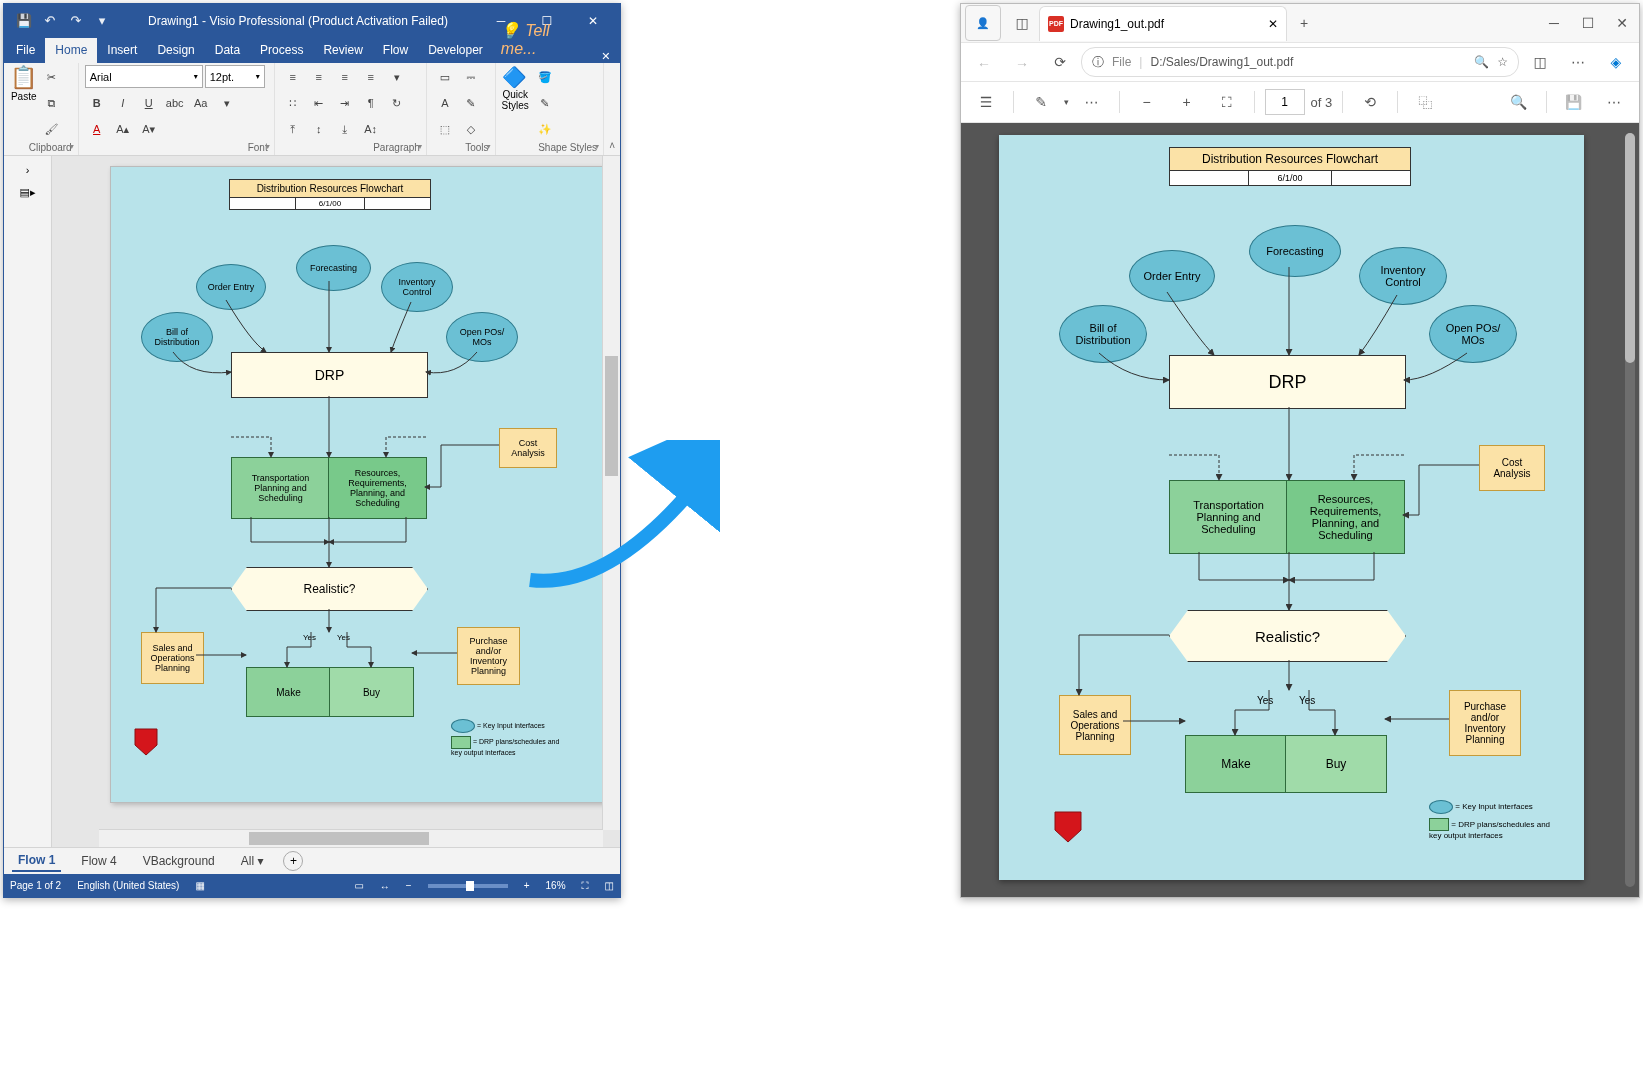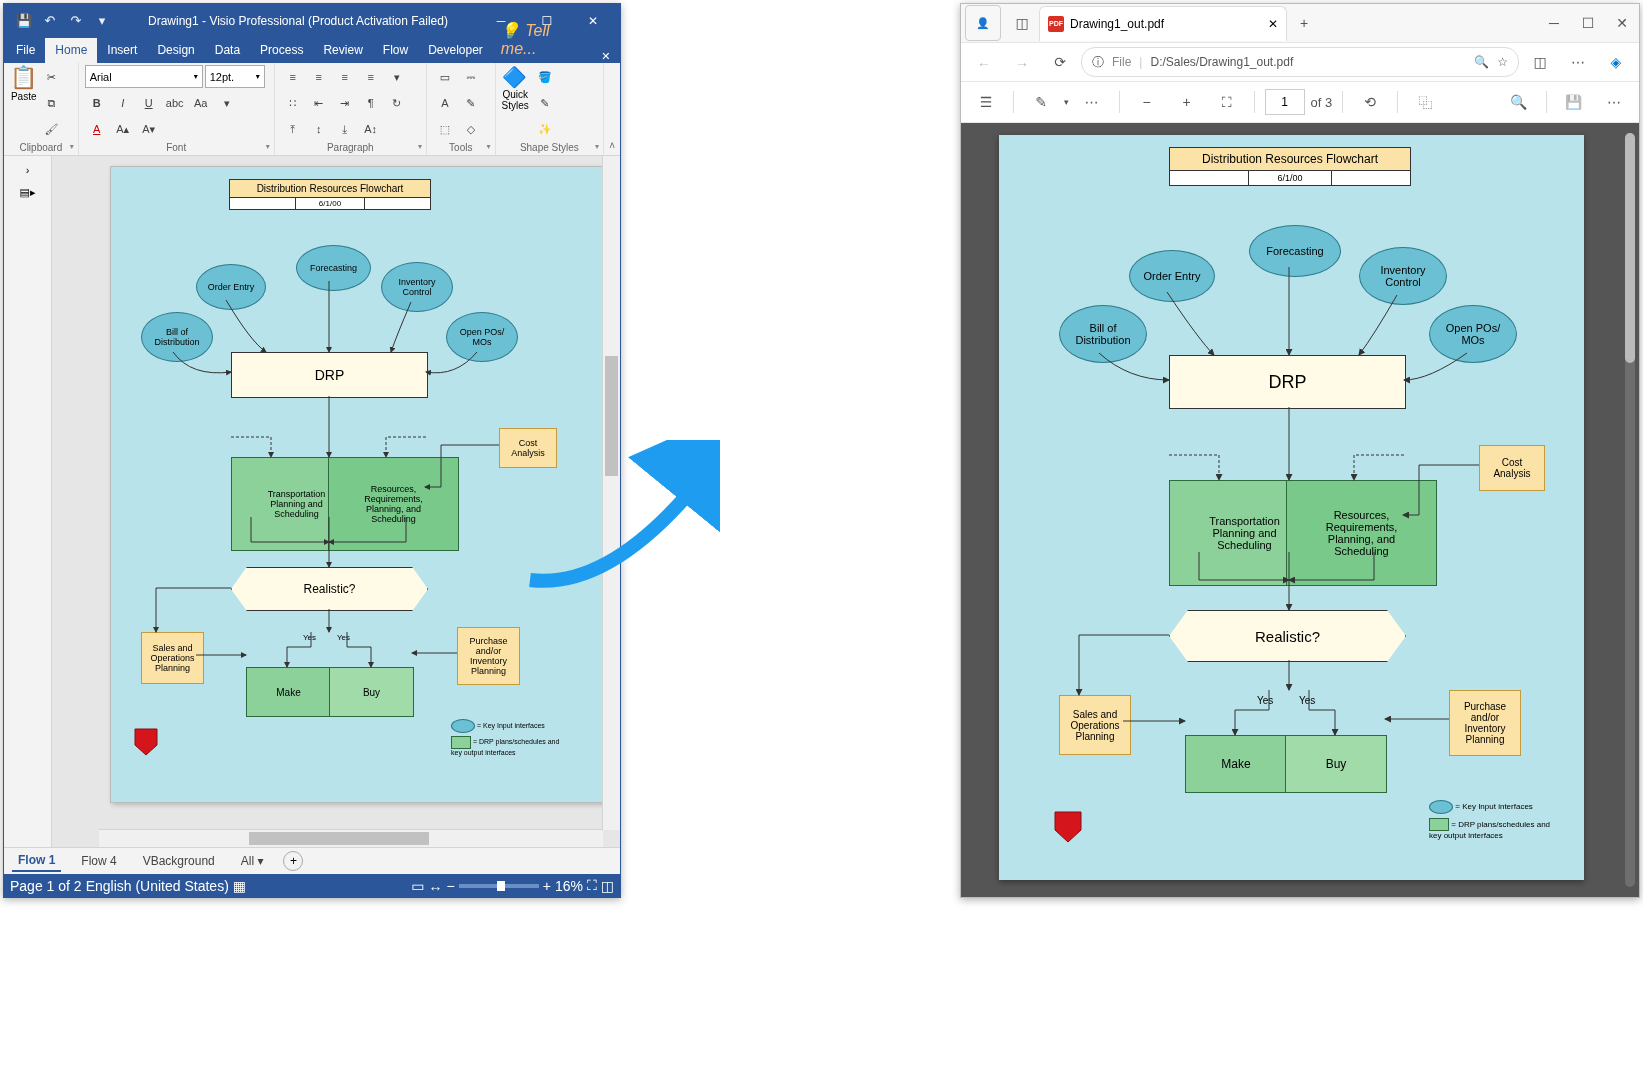--- a/index.html
+++ b/index.html
@@ -11,42 +11,42 @@
 .titlebar .title { flex:1; text-align:center; font-size:12px;}
 .winbtns { display:flex; margin-left:auto;}
 .winbtns div { width:46px; height:33px; display:flex; align-items:center; justify-content:center; font-size:12px;}
 .ribbon-tabs { background:#2b579a; display:flex; align-items:flex-end; height:26px; padding-left:2px;}
 .ribbon-tabs .tab { padding:5px 10px 6px; color:#fff; font-size:12px;}
 .ribbon-tabs .tab.active { background:#f3f3f3; color:#2b579a;}
 .ribbon-tabs .tellme { color:#fdba74; padding:5px 8px; font-size:16px;font-style:italic;}
 .ribbon-tabs .close { margin-left:auto; color:#fff; width:30px; text-align:center;}
 .ribbon { background:#f3f3f3; border-bottom:1px solid #d4d4d4; display:flex; height:92px;}
 .grp { border-right:1px solid #e1e1e1; padding:2px 6px 0; display:flex; flex-direction:column; justify-content:space-between;}
-.grp .lbl { font-size:10px; text-align:center; color:#666; padding:1px 0 2px; position:relative;}
+.grp .lbl { font-size:10px; text-align:right; color:#666; padding:1px 0 2px; position:relative;}
 .grp .lbl::after { content:"▾"; position:absolute; right:-2px; font-size:8px; color:#888;}
 .btns { display:flex; gap:2px;}
 .rbtn { width:22px; height:22px; display:flex; align-items:center; justify-content:center; background:#fff0; border:1px solid transparent; font-size:11px; color:#444;}
 .fontbox,.sizebox { border:1px solid #ababab; background:#fff; height:21px; font-size:11px; display:flex; align-items:center; padding:0 4px;}
 .vbody { flex:1; display:flex; background:#e6e6e6; overflow:hidden; position:relative;}
 .sidepane { width:47px; background:#f3f3f3; border-right:1px solid #d4d4d4; padding-top:8px; display:flex; flex-direction:column; align-items:center; gap:10px;}
 .canvas-wrap { flex:1; position:relative; background:#e6e6e6;}
 .page { position:absolute; top:10px; left:58px; width:500px; height:635px; background:#b8e3ea; border:1px solid #bbb; box-shadow:2px 2px 5px rgba(0,0,0,.2);}
 .vscroll { position:absolute; right:0; top:0; bottom:17px; width:17px; background:#f0f0f0; border-left:1px solid #d4d4d4;}
 .vscroll .thumb { position:absolute; left:2px; right:2px; top:200px; height:120px; background:#c1c1c1;}
 .hscroll { position:absolute; left:47px; right:17px; bottom:0; height:17px; background:#f0f0f0; border-top:1px solid #d4d4d4;}
 .hscroll .thumb { position:absolute; top:2px; bottom:2px; left:150px; width:180px; background:#c1c1c1;}
 .pagetabs { height:26px; background:#f3f3f3; border-top:1px solid #d4d4d4; display:flex; align-items:center; padding:0 8px; gap:14px; font-size:12px;}
 .pagetabs .pt { color:#444; padding:3px 6px;}
 .pagetabs .pt.active { color:#2b579a; font-weight:bold; border-bottom:2px solid #2b579a;}
-.statusbar { height:23px; background:#2b579a; color:#fff; font-size:14px; display:flex; align-items:center; padding:0 6px; gap:4px;}
+.statusbar { height:23px; background:#2b579a; color:#fff; font-size:10px; display:flex; align-items:center; padding:0 6px; gap:16px;}
 .statusbar .spacer { flex:1;}
 
 .ellipse { position:absolute; background:#6bc0d4; border:1px solid #2e7a8c; border-radius:50%; display:flex; align-items:center; justify-content:center; text-align:center; font-size:9px; padding:4px;}
 .process { position:absolute; background:#fffbe6; border:1px solid #333; display:flex; align-items:center; justify-content:center; font-size:14px;}
-.proc2 { position:absolute; background:#8cd19a; border:1px solid #2e6b3c; display:flex; align-items:center; justify-content:center; text-align:center; font-size:9px; padding:16px;}
+.proc2 { position:absolute; background:#8cd19a; border:1px solid #2e6b3c; display:flex; align-items:center; justify-content:center; text-align:center; font-size:9px; padding:0;}
 .proc3 { position:absolute; background:#a0dba9; border:1px solid #2e6b3c; display:flex; align-items:center; justify-content:center; font-size:10px;}
 .note { position:absolute; background:#fbe2a7; border:1px solid #c49b3b; display:flex; align-items:center; justify-content:center; text-align:center; font-size:9px; padding:3px;}
 .hex { position:absolute; background:#fffbe6; border:1px solid #333; display:flex; align-items:center; justify-content:center; font-size:12px; clip-path:polygon(8% 0,92% 0,100% 50%,92% 100%,8% 100%,0 50%);}
 .titlebox { position:absolute; background:#fbe2a7; border:1px solid #333; text-align:center; font-size:10px;}
 .legellipse { width:22px; height:12px; border:1px solid #2e7a8c; background:#6bc0d4; border-radius:50%; display:inline-block; vertical-align:middle;}
 .legrect { width:18px; height:11px; border:1px solid #2e6b3c; background:#8cd19a; display:inline-block; vertical-align:middle;}
 
 .edge { position:absolute; top:3px; right:3px; width:678px; height:893px; border:1px solid #bbb; box-shadow:0 2px 8px rgba(0,0,0,.3); display:flex; flex-direction:column; background:#f7f7f7;}
 .etitle { height:38px; display:flex; align-items:center;}
 .eprofile { width:34px; height:34px; margin:2px 4px; border:1px solid #ccc; border-radius:4px; display:flex; align-items:center; justify-content:center; color:#888;}

